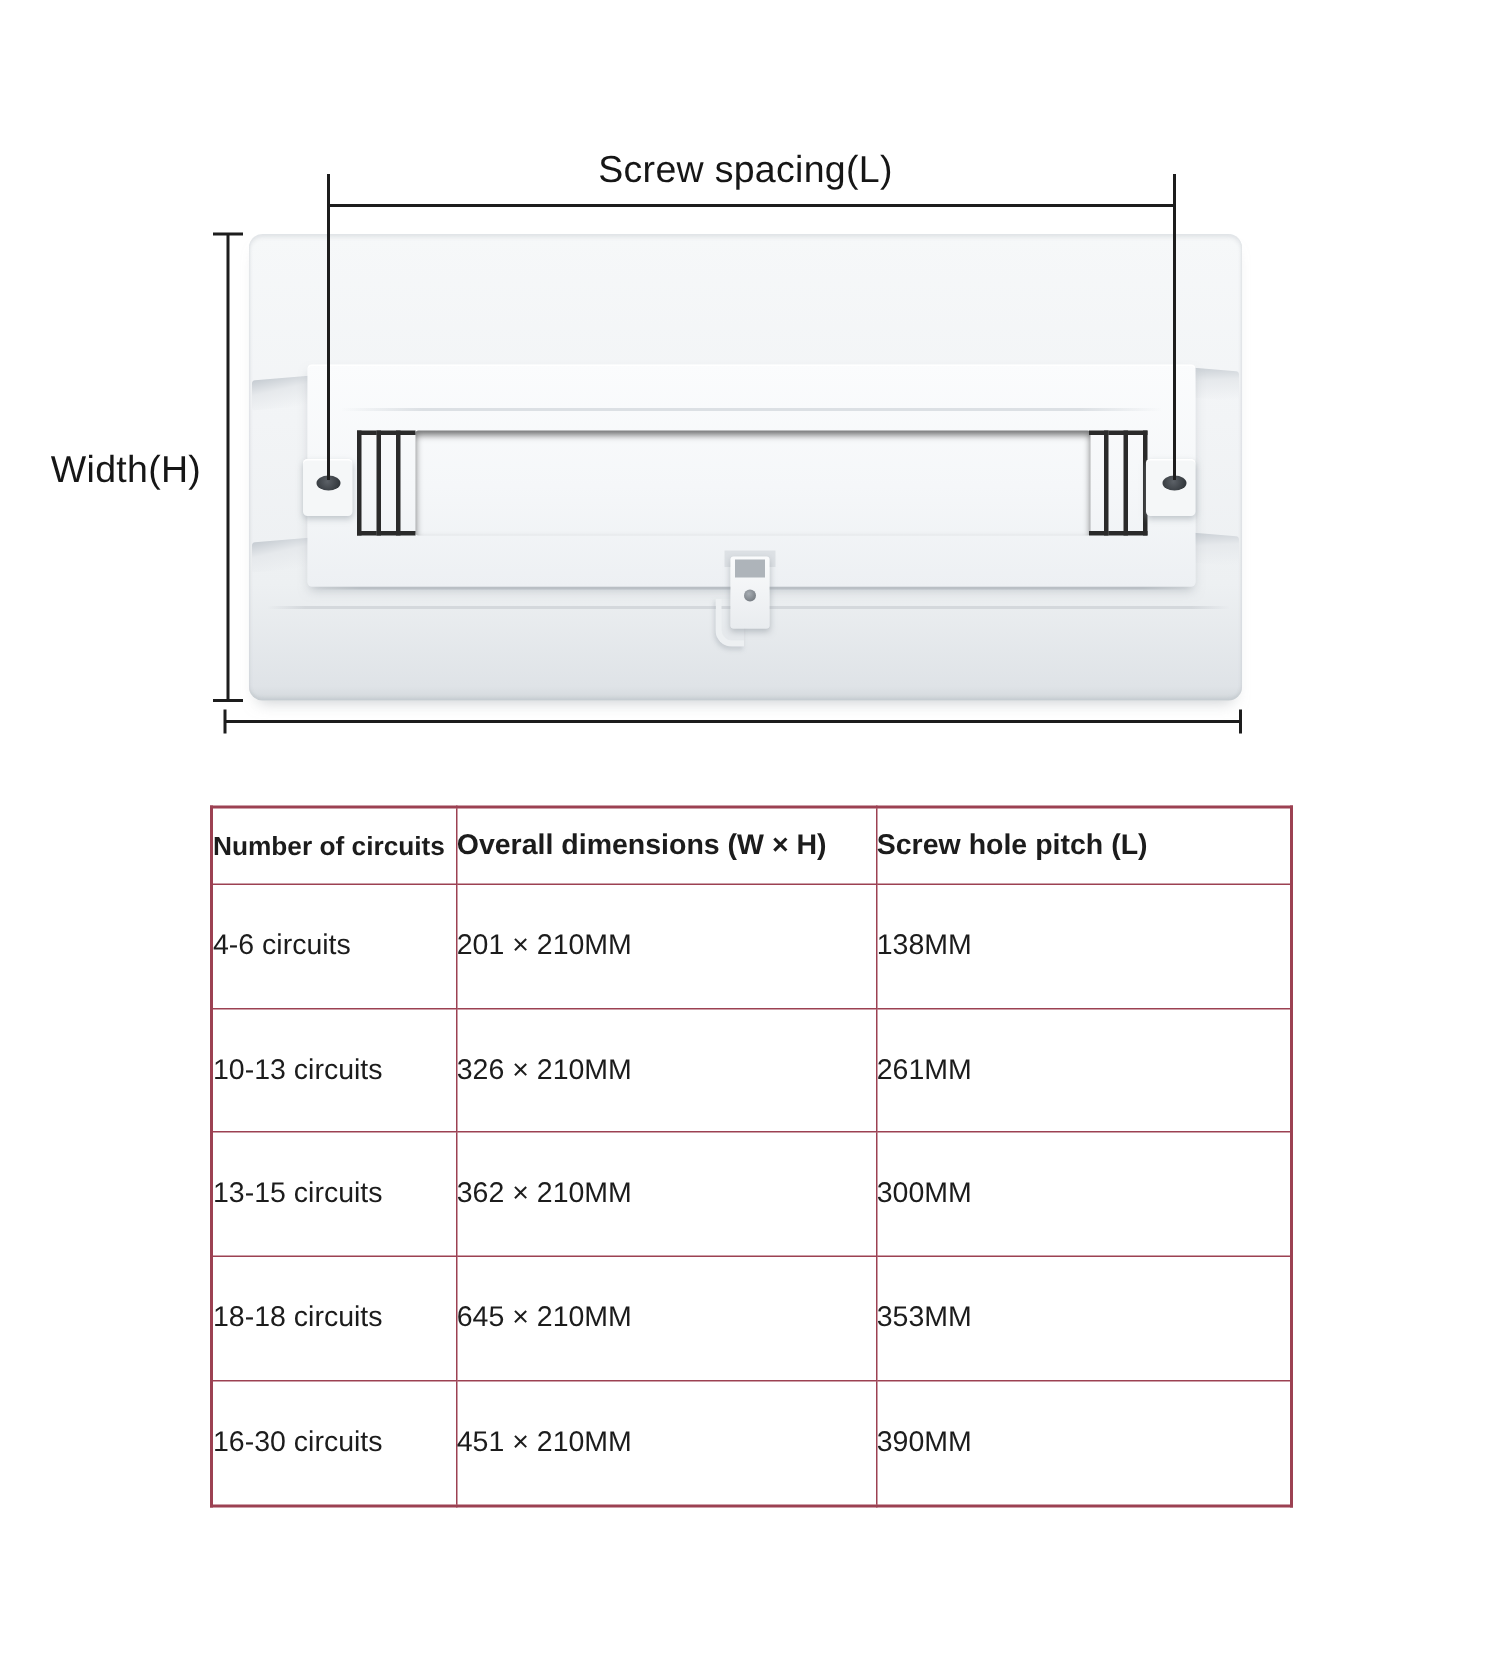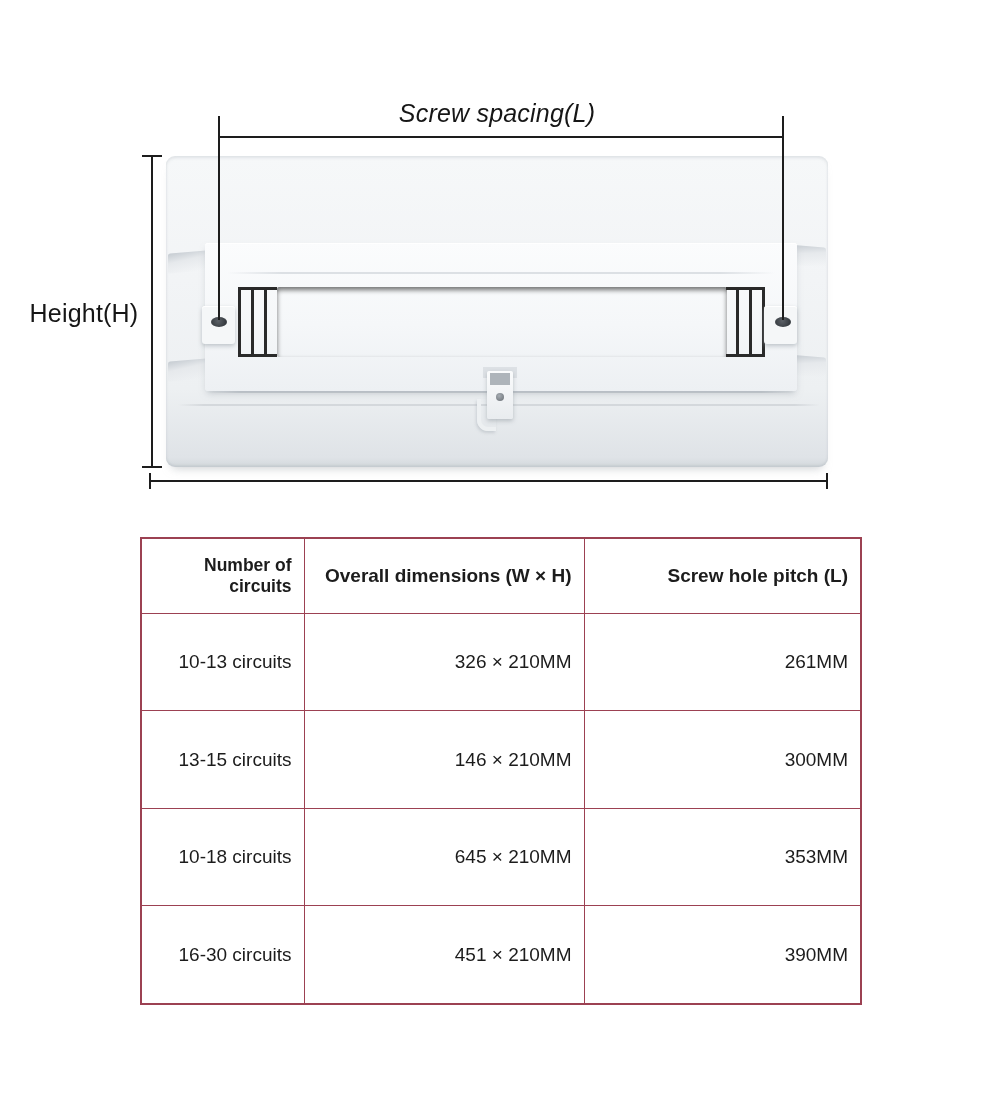--- a/index.html
+++ b/index.html
@@ -18,21 +18,21 @@
   .height-line{left:151px;top:156px;width:2px;height:312px;}
   .hcap{width:20px;height:2px;}
   .hcap-top{left:142px;top:155px;}
   .hcap-bot{left:142px;top:466px;}
   .width-line{left:150px;top:480px;width:678px;height:2px;}
   .wtick{width:2px;height:16px;}
   .wtick-l{left:149px;top:473px;}
   .wtick-r{left:826px;top:473px;}
 
   .dim-label{position:absolute;text-align:center;color:#161616;letter-spacing:0.2px;white-space:nowrap;}
-  .screw-spacing-label{left:347px;top:99px;width:300px;font-size:25px;font-style:italic;}
+  .screw-spacing-label{left:347px;top:99px;width:300px;font-size:25px;}
   .height-label{left:18px;top:299px;width:132px;font-size:25px;}
   .width-label{left:347px;top:486px;width:300px;font-size:27px;}
 
   
   .box{
     left:166px;top:156px;width:662px;height:311px;border-radius:9px;
     background:linear-gradient(180deg,#f6f8f9 0%,#f2f4f6 40%,#edf0f2 75%,#dfe3e7 97%,#d3d8dc 100%);
     box-shadow:inset 0 2px 3px rgba(195,200,206,.45), inset 0 -2px 2px rgba(175,182,188,.35),
                0 7px 10px -6px rgba(158,164,170,.55);
     z-index:5;
@@ -89,39 +89,39 @@
   .latch-hook{left:477px;top:399px;width:15px;height:28px;
     border:4px solid #edf0f2;border-top:none;border-right:none;border-radius:0 0 0 11px;
     box-shadow:-1px 2px 3px rgba(150,158,165,.35);z-index:12;}
 
   
   .spec-table{
     position:absolute;left:140px;top:537px;width:720px;height:468px;
     border-collapse:collapse;table-layout:fixed;background:#fff;
   }
   .spec-table th,.spec-table td{
-    border:1.6px solid #9c4152;text-align:right;vertical-align:middle;
-    color:#1c1c1c;padding:12px;
+    border:1.6px solid #9c4152;text-align:left;vertical-align:middle;
+    color:#1c1c1c;padding:0;
   }
   .spec-table th{font-size:19px;font-weight:bold;height:50px;}
   .spec-table th.col-circuits{font-size:17.5px;}
   .spec-table td{font-size:19px;height:49px;}
   .spec-table{border:2px solid #9c4152;}
 </style>
 </head>
 <body>
 
 <div class="stage">
 
   <div class="abs dim-label screw-spacing-label">Screw spacing(L)</div>
   <div class="abs dimline screw-spacing-line"></div>
   <div class="abs dimline ext-line ext-left"></div>
   <div class="abs dimline ext-line ext-right"></div>
 
-  <div class="abs dim-label height-label">Height(H)</div>
+  <div class="abs dim-label height-label">Width(H)</div>
   <div class="abs dimline height-line"></div>
   <div class="abs dimline hcap hcap-top"></div>
   <div class="abs dimline hcap hcap-bot"></div>
 
   <div class="abs dimline width-line"></div>
   <div class="abs dimline wtick wtick-l"></div>
   <div class="abs dimline wtick wtick-r"></div>
 
   <div class="abs box">
     <div class="notch notch-l1"></div>
@@ -164,31 +164,36 @@
     </colgroup>
     <thead>
       <tr>
         <th class="col-circuits">Number of circuits</th>
         <th>Overall dimensions (W × H)</th>
         <th>Screw hole pitch (L)</th>
       </tr>
     </thead>
     <tbody>
       <tr>
+        <td>4-6 circuits</td>
+        <td>201 × 210MM</td>
+        <td>138MM</td>
+      </tr>
+      <tr>
         <td>10-13 circuits</td>
         <td>326 × 210MM</td>
         <td>261MM</td>
       </tr>
       <tr>
         <td>13-15 circuits</td>
-        <td>146 × 210MM</td>
+        <td>362 × 210MM</td>
         <td>300MM</td>
       </tr>
       <tr>
-        <td>10-18 circuits</td>
+        <td>18-18 circuits</td>
         <td>645 × 210MM</td>
         <td>353MM</td>
       </tr>
       <tr>
         <td>16-30 circuits</td>
         <td>451 × 210MM</td>
         <td>390MM</td>
       </tr>
     </tbody>
   </table>

